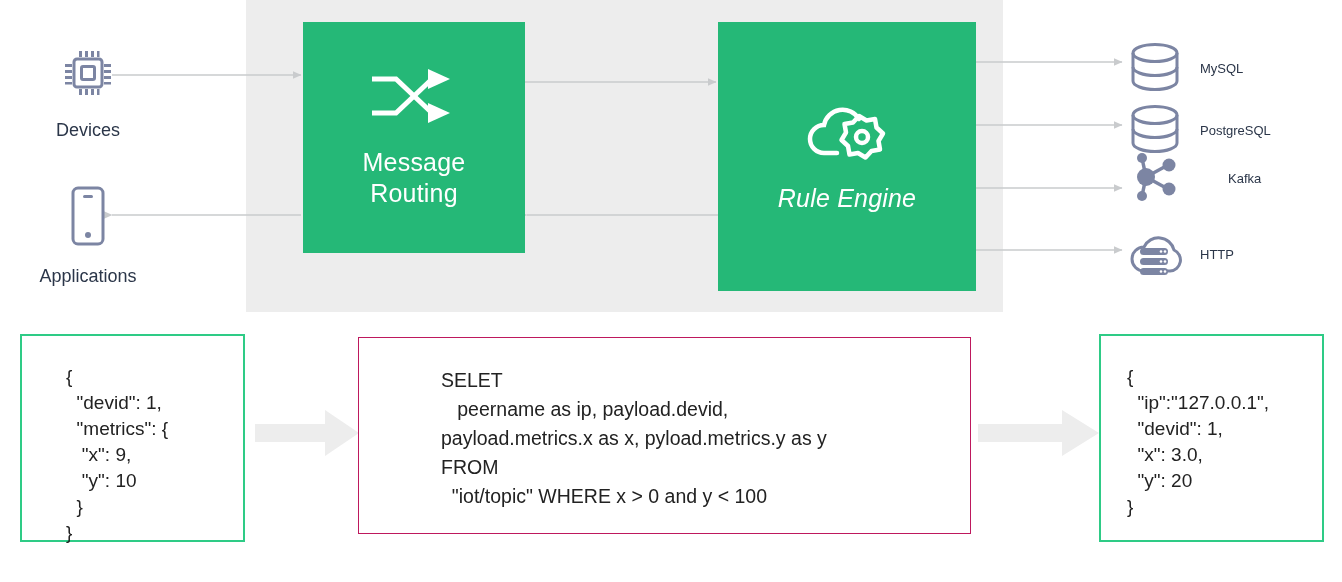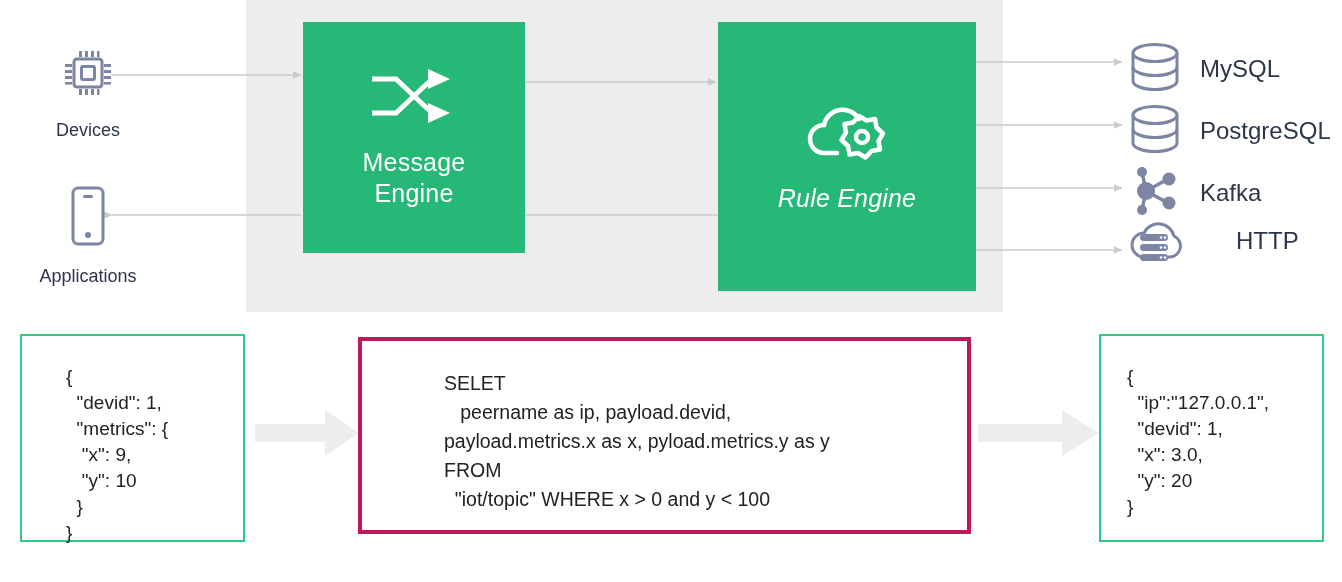--- a/index.html
+++ b/index.html
@@ -74,42 +74,42 @@
 
   
   .sink {
     display: flex;
     flex-direction: row;
     align-items: center;
     left: 1128px;
   }
   .sink-label {
     color: #2b3649;
-    font-size: 24px;
+    font-size: 13px;
     line-height: 24px;
     margin-left: 18px;
     white-space: nowrap;
   }
   #sink-0 { top: 42px; }
   #sink-1 { top: 104px; text-align: right; }
-  #sink-2 { top: 166px; }
-  #sink-3 { top: 214px; gap: 36px; }
+  #sink-2 { top: 152px; gap: 28px; }
+  #sink-3 { top: 228px; }
 
   
   .thin-arrow { overflow: visible; }
 
   
   .code-card {
     box-sizing: border-box;
     background: #ffffff;
     font-family: "Liberation Sans", sans-serif;
     color: #222222;
   }
   .code-card.green-border { border: 2px solid #2ecb86; }
-  .code-card.blue-border  { border: 4px solid #be185d; }
+  .code-card.blue-border  { border: 1px solid #be185d; }
   .code-text {
     white-space: pre;
     font-size: 19px;
     line-height: 26px;
     color: #222222;
   }
   #json-in {
     left: 20px; top: 334px; width: 225px; height: 208px;
   }
   #json-in .code-text { margin: 28px 0 0 44px; }
@@ -207,21 +207,21 @@
     <span class="gb-icon">
       <svg width="88" height="58" viewBox="0 0 88 58">
         <g stroke="#ffffff" stroke-width="5" fill="none" stroke-linecap="butt">
           <path d="M2,12 L26,12 L62,46"></path>
           <path d="M2,46 L26,46 L62,12"></path>
         </g>
         <path d="M58,2 L80,12 L58,22 z" fill="#ffffff"></path>
         <path d="M58,36 L80,46 L58,56 z" fill="#ffffff"></path>
       </svg>
     </span>
-    <div class="gb-label"><span>Message</span><br><span>Engine</span></div>
+    <div class="gb-label"><span>Message</span><br><span>Routing</span></div>
   </div>
 
   <div class="abs green-box" id="box-rule">
     <span class="gb-icon">
       <svg width="80" height="62" viewBox="0 0 80 62">
         <path d="M30,54 L17,54 A14,14 0 0 1 17,26 A19,19 0 0 1 52,20" fill="none" stroke="#ffffff" stroke-width="4.5" stroke-linecap="round"></path>
         <path d="M52,17 L59.5,21.5 L68,20 L69.5,28.5 L76,34.5 L71.5,42 L73,50.5 L64.5,52 L58.5,58.5 L51,54 L42.5,55.5 L41,47 L34.5,41 L39,33.5 L37.5,25 L46,23.5 z" fill="none" stroke="#ffffff" stroke-width="4.5" stroke-linejoin="round"></path>
         <circle cx="55" cy="38" r="6" fill="none" stroke="#ffffff" stroke-width="4.5"></circle>
       </svg>
     </span>

